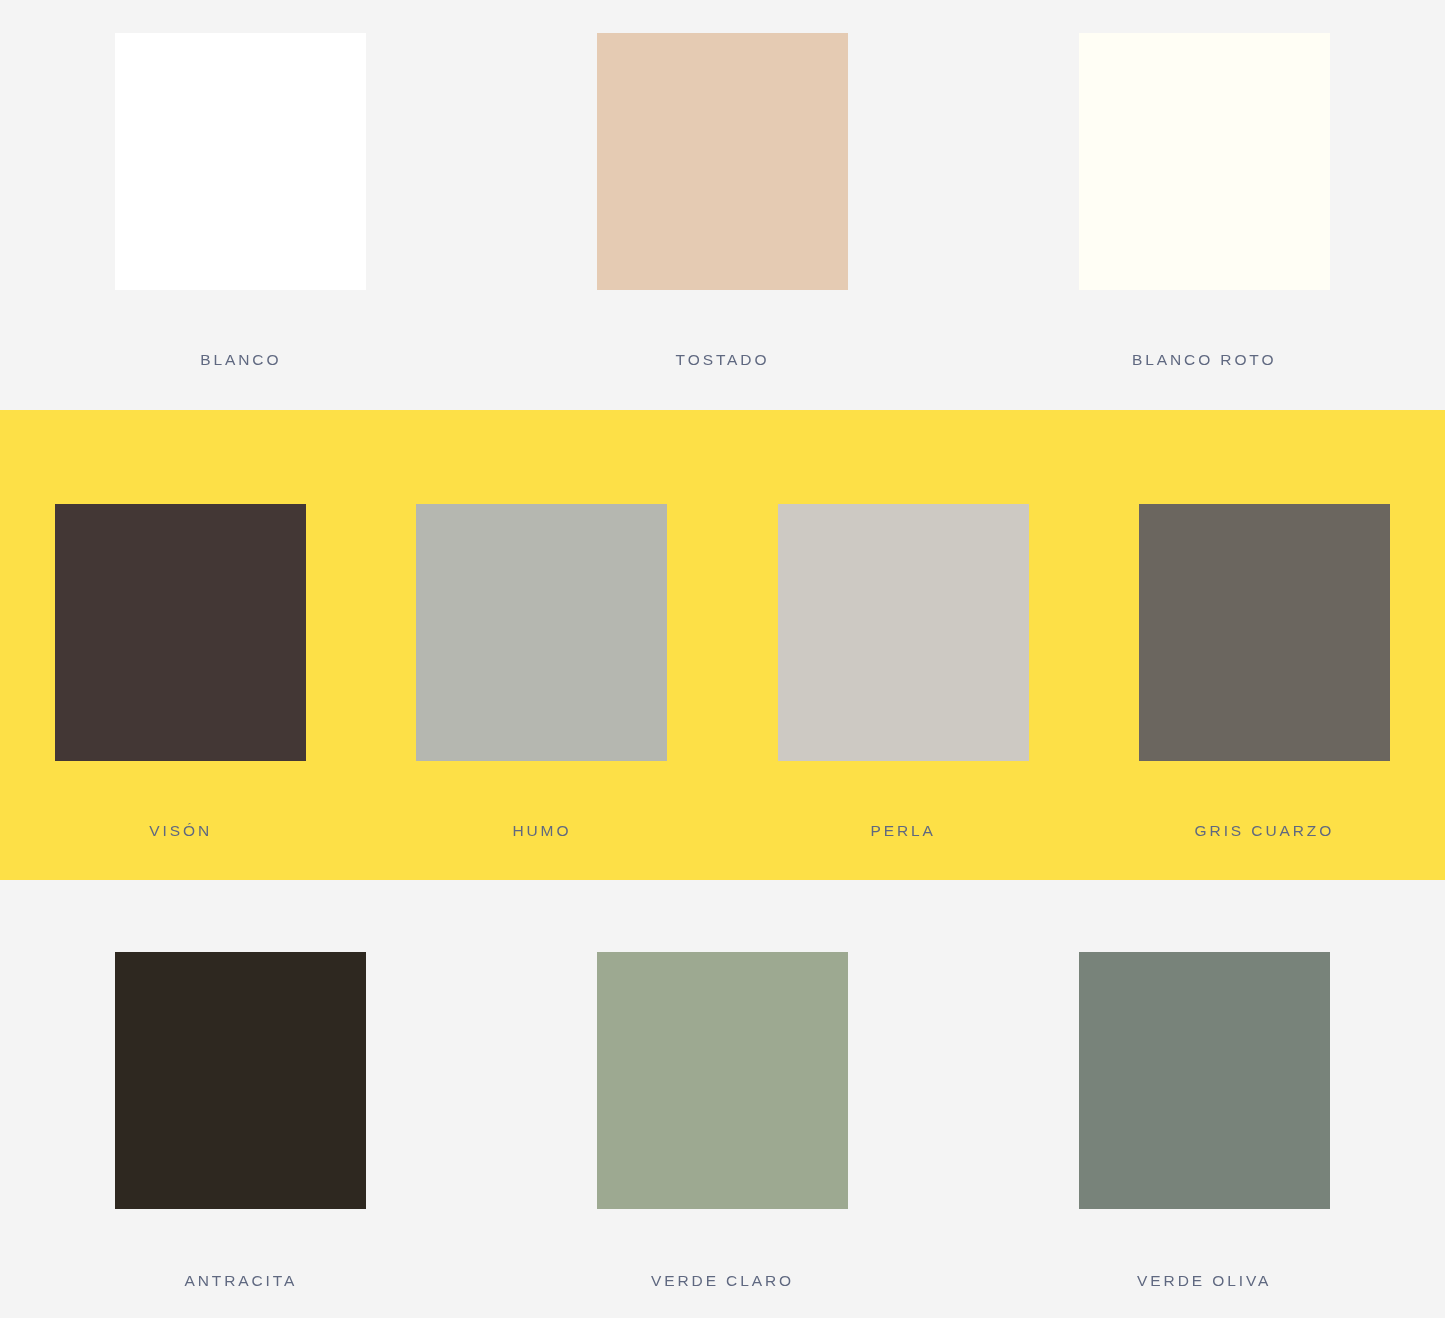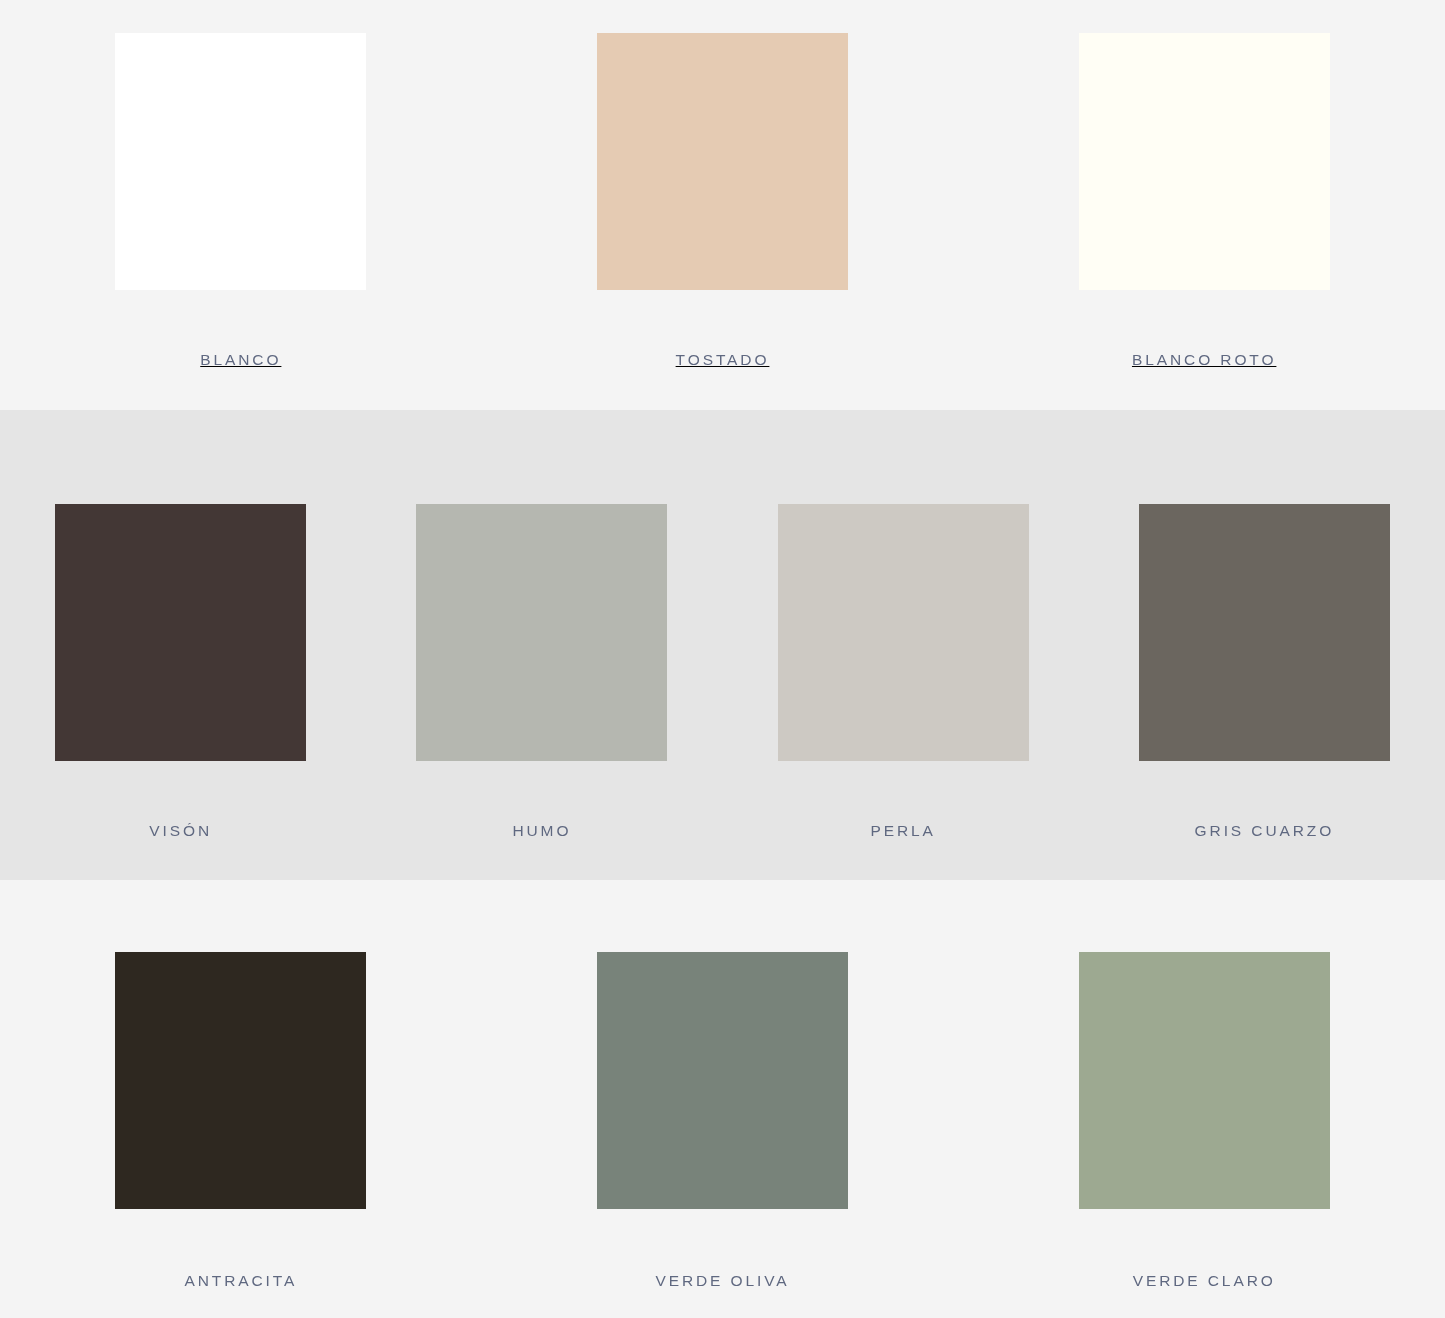--- a/index.html
+++ b/index.html
@@ -21,23 +21,23 @@
 
   .swatch-row {
     width: 100%;
     display: flex;
     flex-direction: row;
     align-items: flex-start;
     flex: 0 0 auto;
   }
 
   .swatch-row.band-gray  { background: #f4f4f4; }
-  .swatch-row.band-white { background: #e5e5e5; }
+  .swatch-row.band-white { background: #fde047; }
 
-  .row-1 { height: 410px; padding-top: 33px; text-decoration: underline; }
+  .row-1 { height: 410px; padding-top: 33px; }
   .row-2 { height: 470px; padding-top: 94px; }
   .row-3 { height: 438px; padding-top: 72px; }
 
   .swatch-cell {
     flex: 1 1 0;
     display: flex;
     flex-direction: column;
     align-items: center;
   }
 
@@ -100,22 +100,22 @@
       <div class="swatch-label">GRIS CUARZO</div>
     </div>
   </div>
 
   <div class="swatch-row band-gray row-3">
     <div class="swatch-cell">
       <div class="swatch-chip" style="background: rgb(46, 40, 32);"></div>
       <div class="swatch-label">ANTRACITA</div>
     </div>
     <div class="swatch-cell">
+      <div class="swatch-chip" style="background: rgb(157, 169, 145);"></div>
+      <div class="swatch-label">VERDE CLARO</div>
+    </div>
+    <div class="swatch-cell">
       <div class="swatch-chip" style="background: rgb(120, 131, 122);"></div>
       <div class="swatch-label">VERDE OLIVA</div>
-    </div>
-    <div class="swatch-cell">
-      <div class="swatch-chip" style="background: rgb(157, 169, 145);"></div>
-      <div class="swatch-label">VERDE CLARO</div>
     </div>
   </div>
 
 </div>
 
 </body></html>

